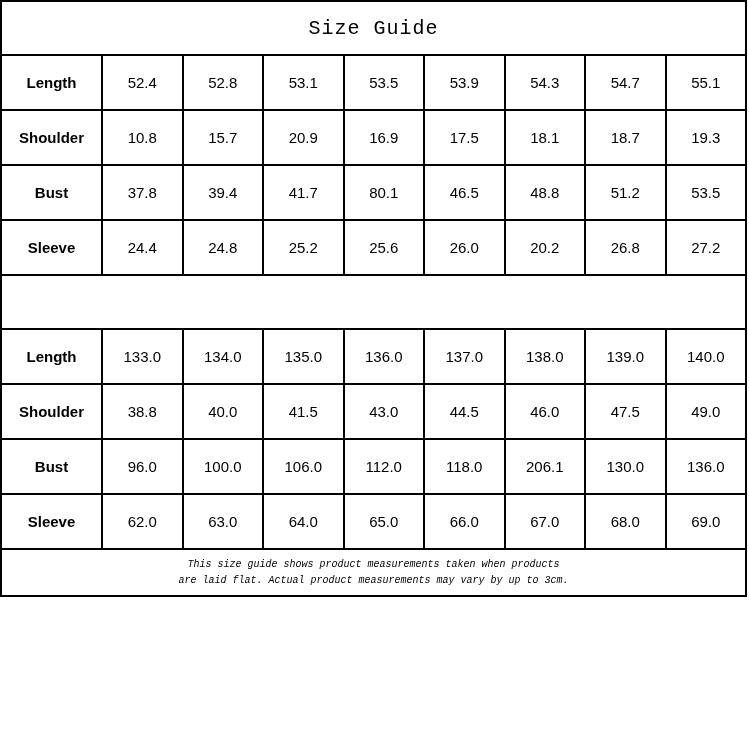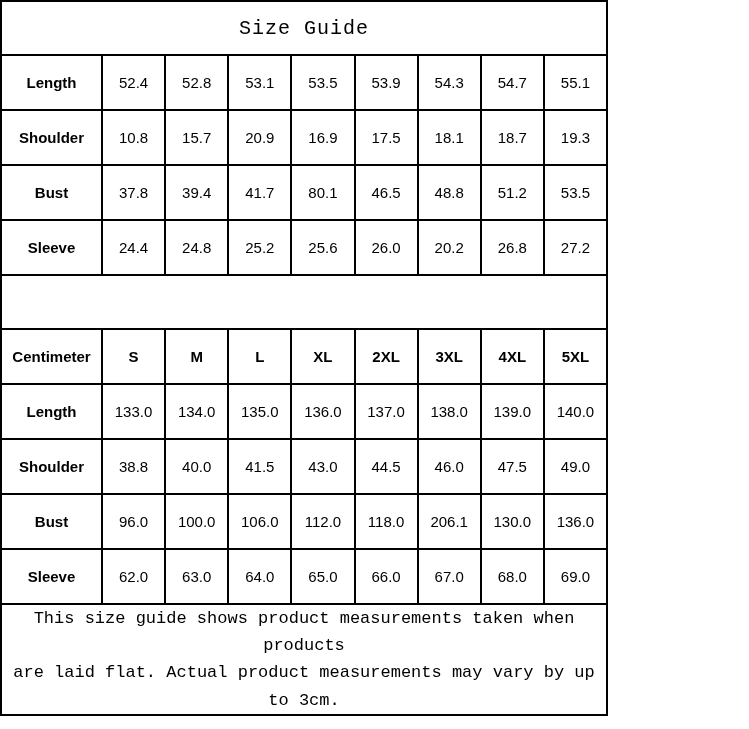--- a/index.html
+++ b/index.html
@@ -8,21 +8,21 @@
     height: 729px;
     background: #ffffff;
     color: #000000;
     position: relative;
     font-family: "Liberation Sans", sans-serif;
     box-sizing: border-box;
   }
   table.size-table {
     border-collapse: collapse;
     table-layout: fixed;
-    width: 608px;
+    width: 747px;
     margin: 0;
   }
   table.size-table td {
     border: 2px solid #000000;
     text-align: center;
     vertical-align: middle;
     padding: 0;
     overflow: hidden;
     background: #ffffff;
   }
@@ -46,23 +46,24 @@
     height: 53px;
     font-weight: normal;
     font-size: 15px;
   }
   .gap-cell {
     height: 52px;
   }
   .footer-cell {
     height: 45px;
     font-family: "Liberation Mono", "DejaVu Sans Mono", monospace;
-    font-size: 17px;
+    font-size: 10px;
     line-height: 1.6;
     font-weight: normal;
+    font-style: italic;
   }
 </style>
 </head>
 <body>
 
 <div class="page">
   <table class="size-table">
     <colgroup>
       <col style="width:101px">
       <col>
@@ -125,31 +126,20 @@
           <td class="value-cell">27.2</td>
         </tr>
       </tbody>
     <tbody>
       <tr>
         <td colspan="9" class="gap-cell"></td>
       </tr>
     </tbody>
     <tbody id="cm-body">
         <tr>
-          <td class="label-cell header-cell">Centimeter</td>
-          <td class="header-cell">S</td>
-          <td class="header-cell">M</td>
-          <td class="header-cell">L</td>
-          <td class="header-cell">XL</td>
-          <td class="header-cell">2XL</td>
-          <td class="header-cell">3XL</td>
-          <td class="header-cell">4XL</td>
-          <td class="header-cell">5XL</td>
-        </tr>
-        <tr>
           <td class="label-cell">Length</td>
           <td class="value-cell">133.0</td>
           <td class="value-cell">134.0</td>
           <td class="value-cell">135.0</td>
           <td class="value-cell">136.0</td>
           <td class="value-cell">137.0</td>
           <td class="value-cell">138.0</td>
           <td class="value-cell">139.0</td>
           <td class="value-cell">140.0</td>
         </tr>

